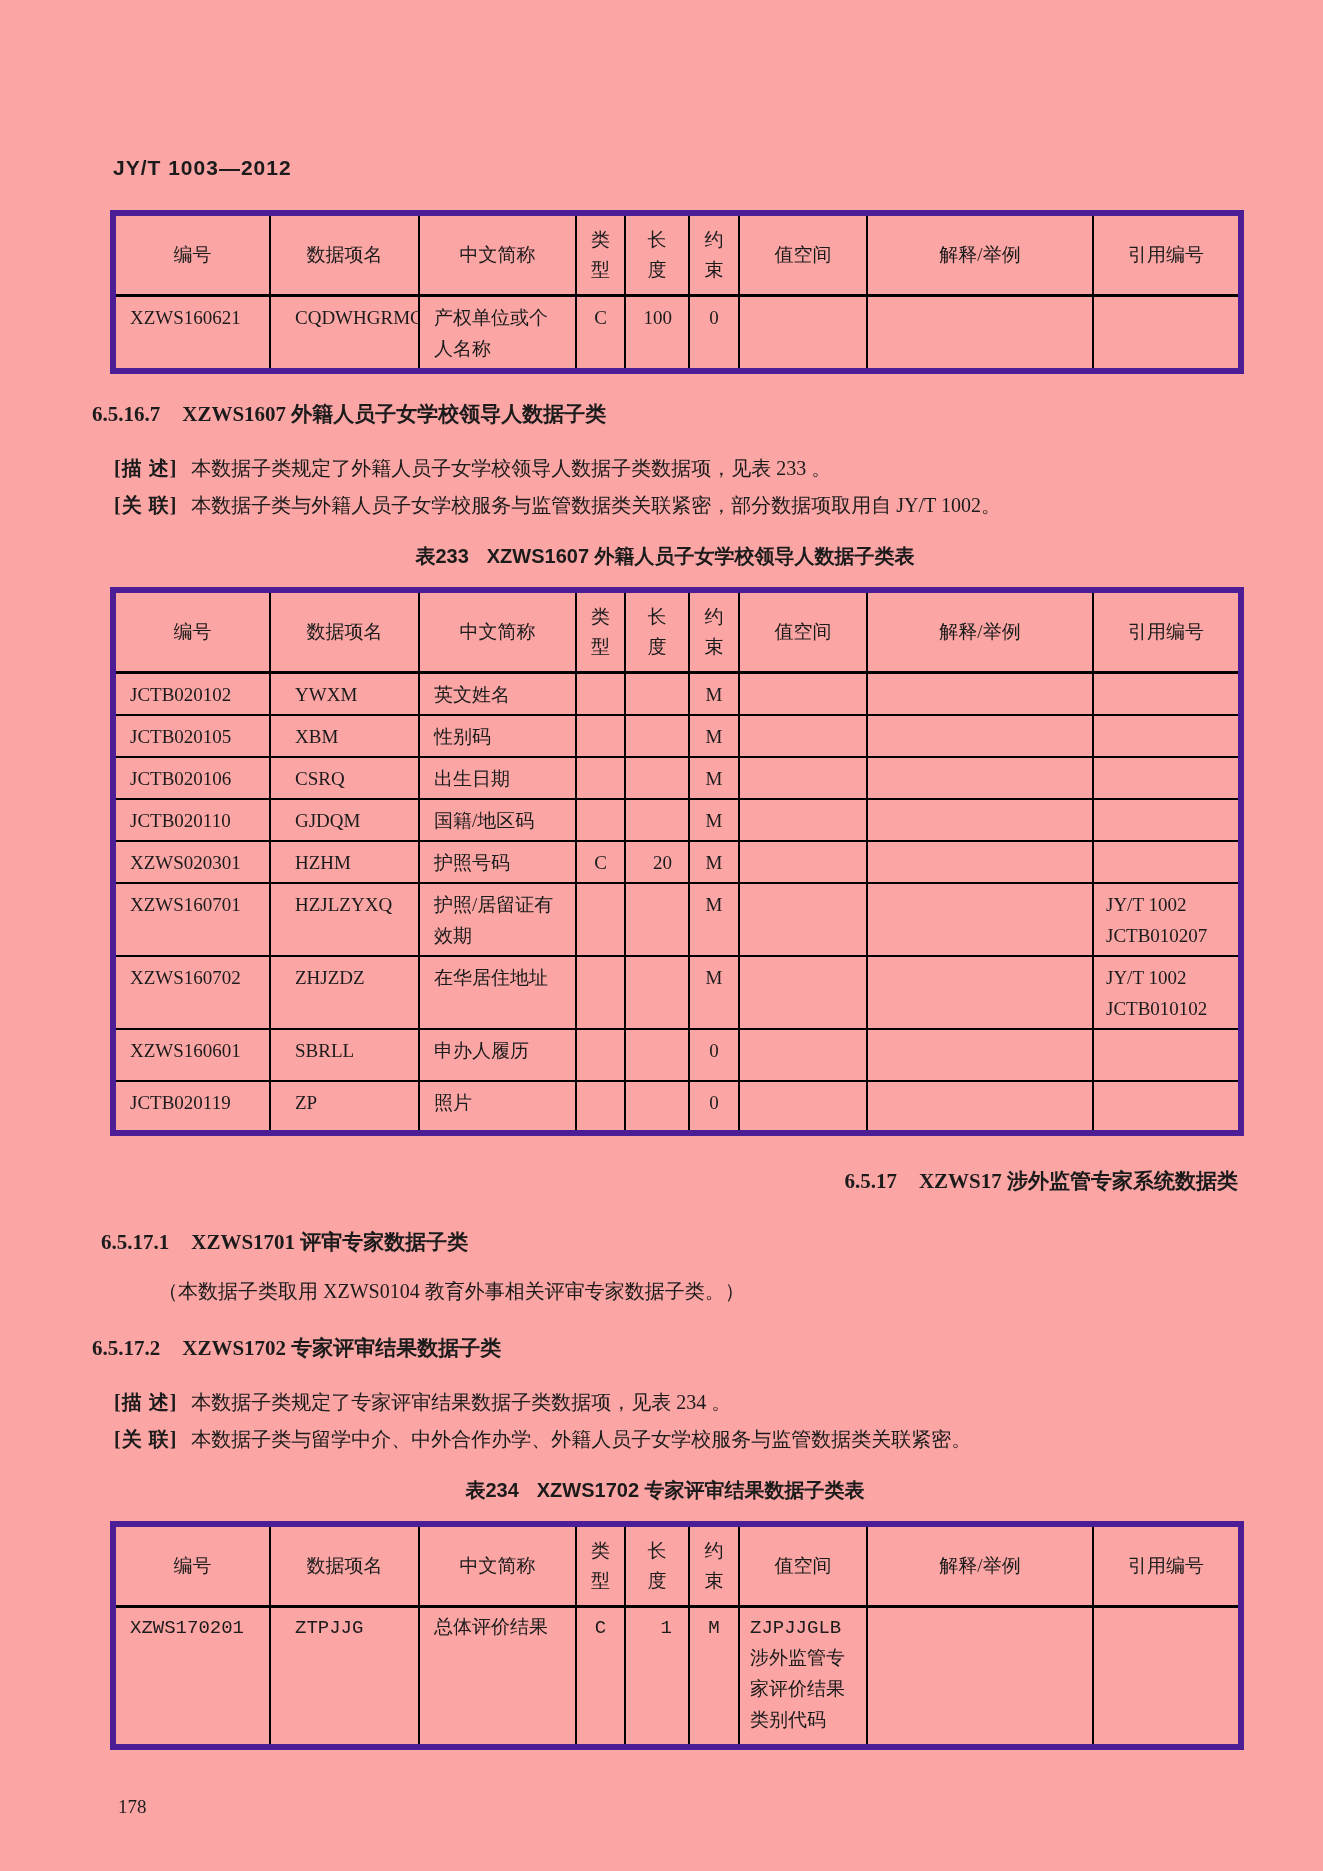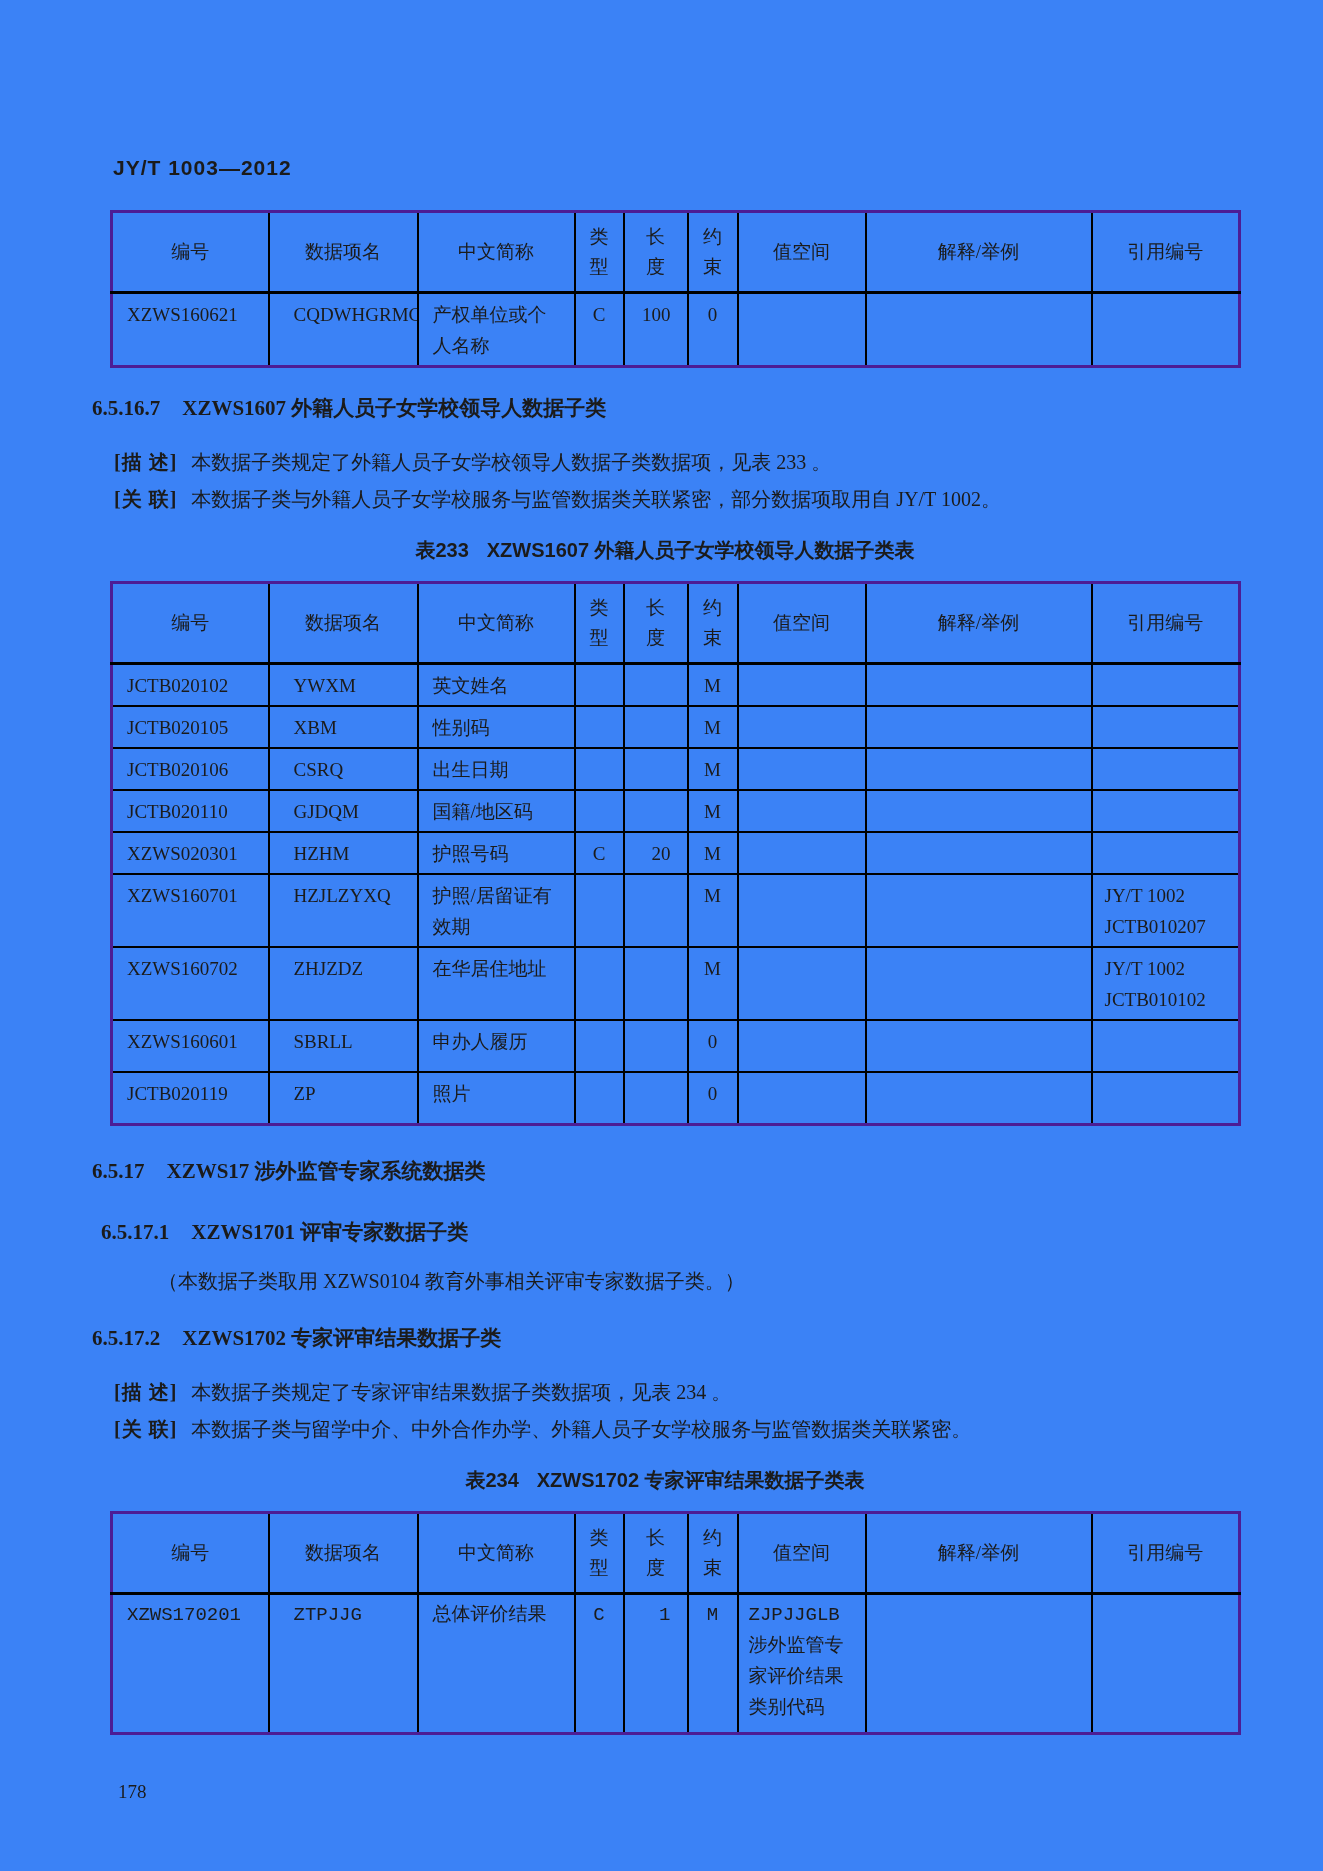--- a/index.html
+++ b/index.html
@@ -1,30 +1,30 @@
 <!DOCTYPE html>
 <html><head>
 <meta charset="utf-8">
 <style>
   html,body { margin:0; padding:0; background:#ffffff; }
   .page {
-    position:relative; width:1323px; height:1871px; background:#3b82f6;
+    position:relative; width:1323px; height:1871px; background:#fca5a5;
     color:#1b1b1b; font-family:"Liberation Serif","DejaVu Serif",serif;
     overflow:hidden; box-sizing:border-box;
   }
   .content { padding:156px 85px 0 92px; box-sizing:border-box; }
 
   .doc-code {
     font-family:"Liberation Sans","DejaVu Sans",sans-serif;
     font-weight:bold; font-size:21px; letter-spacing:1px; margin-left:21px;
   }
 
   table.data-table {
     border-collapse:collapse; table-layout:fixed; width:1128px;
-    margin-left:18px; border:3px solid #4c1d95;
+    margin-left:18px; border:6px solid #4c1d95;
     font-size:19px;
   }
   table.data-table.table-top { margin-top:30px; }
   .data-table th, .data-table td {
     border:2px solid #000; white-space:pre-line; overflow:hidden;
   }
   .data-table thead th {
     font-weight:normal; text-align:center; vertical-align:middle;
     height:74px; line-height:30px; border-bottom:3px solid #000; padding:2px 2px;
   }
@@ -50,21 +50,21 @@
   [data-name="table-233"] tbody tr:nth-child(8),
   [data-name="table-233"] tbody tr:nth-child(9) { height:52px; }
   [data-name="table-234"] tbody tr { height:140px;font-family:Liberation Mono, monospace; }
 
   .sec-heading {
     font-family:Liberation Serif, serif;
     font-weight:bold; font-size:21px; line-height:28px;
   }
   .sec-num { margin-right:22px; }
   .h-16-7 { margin-top:26px; }
-  .h-17   { margin-top:31px; }
+  .h-17   { margin-top:31px;text-align:right; }
   .h-17-1 { margin-top:33px;margin-left:9px; }
   .h-17-2 { margin-top:29px; }
 
   p.meta-line {
     font-size:20px; line-height:28px; margin:9px 0 0 22px;
   }
   p.meta-line.first { margin-top:26px; }
   .bracket-label { font-weight:bold; margin-right:14px; letter-spacing:1px; }
 
   p.note-line { font-size:20px; line-height:28px; margin:21px 0 0 66px; }

